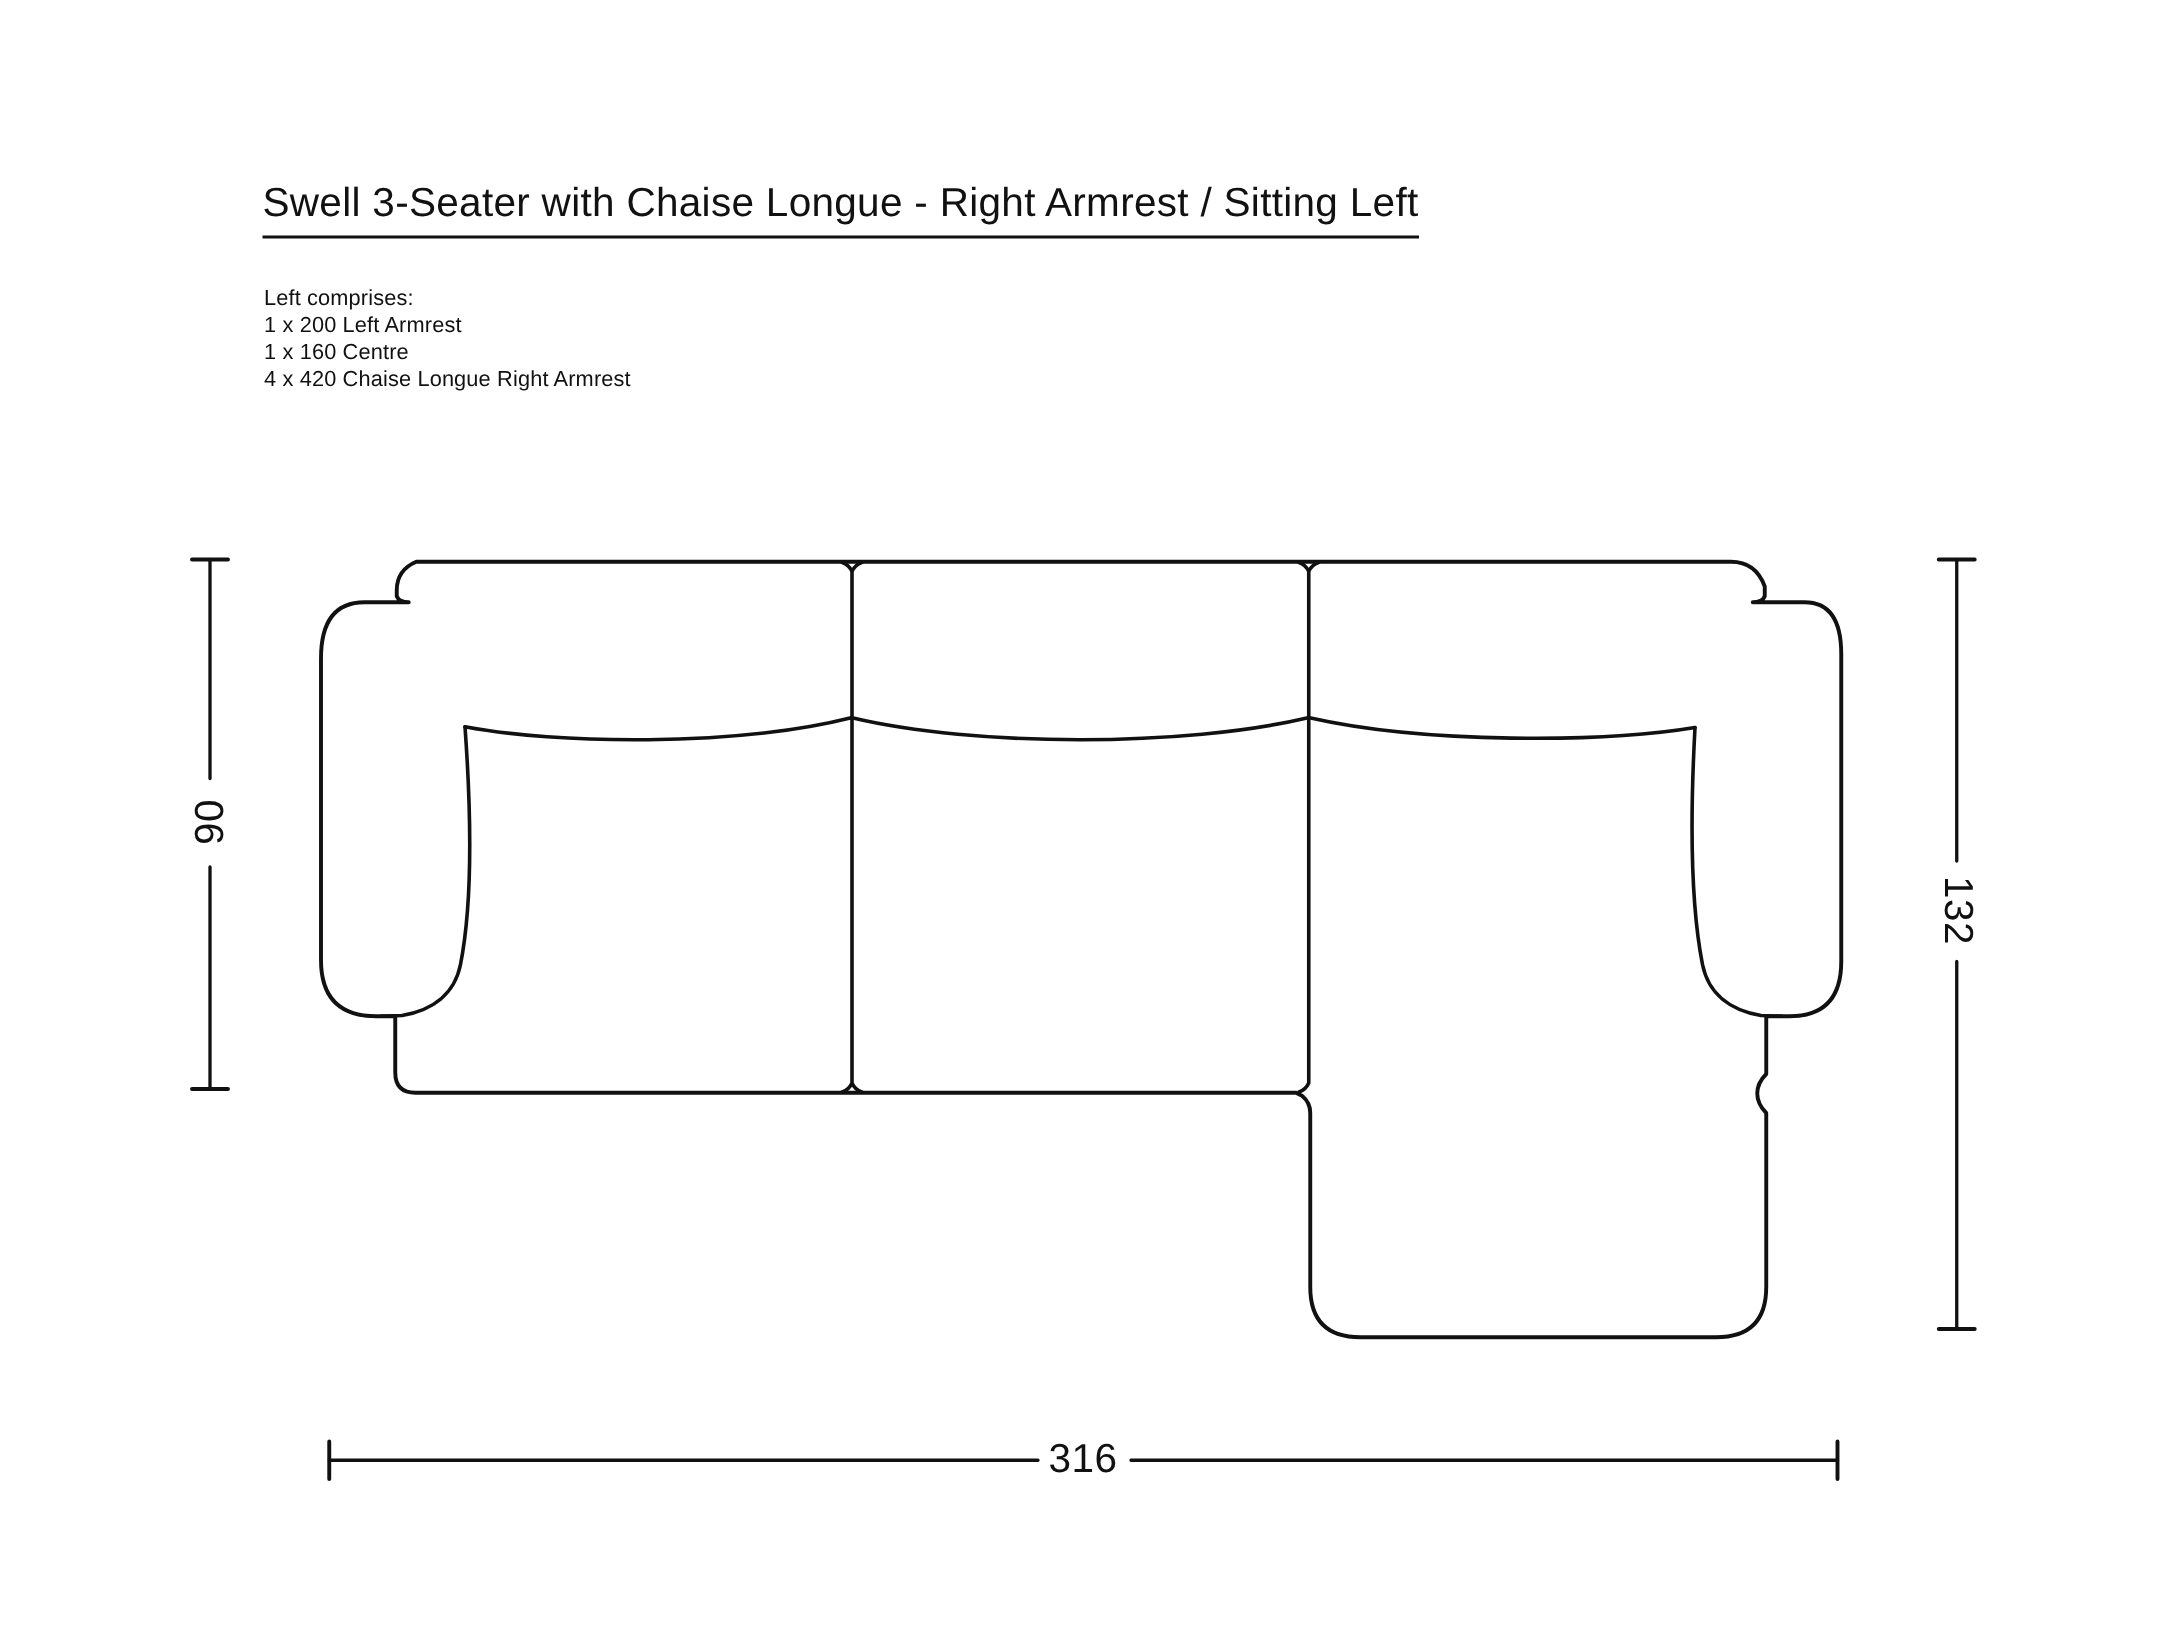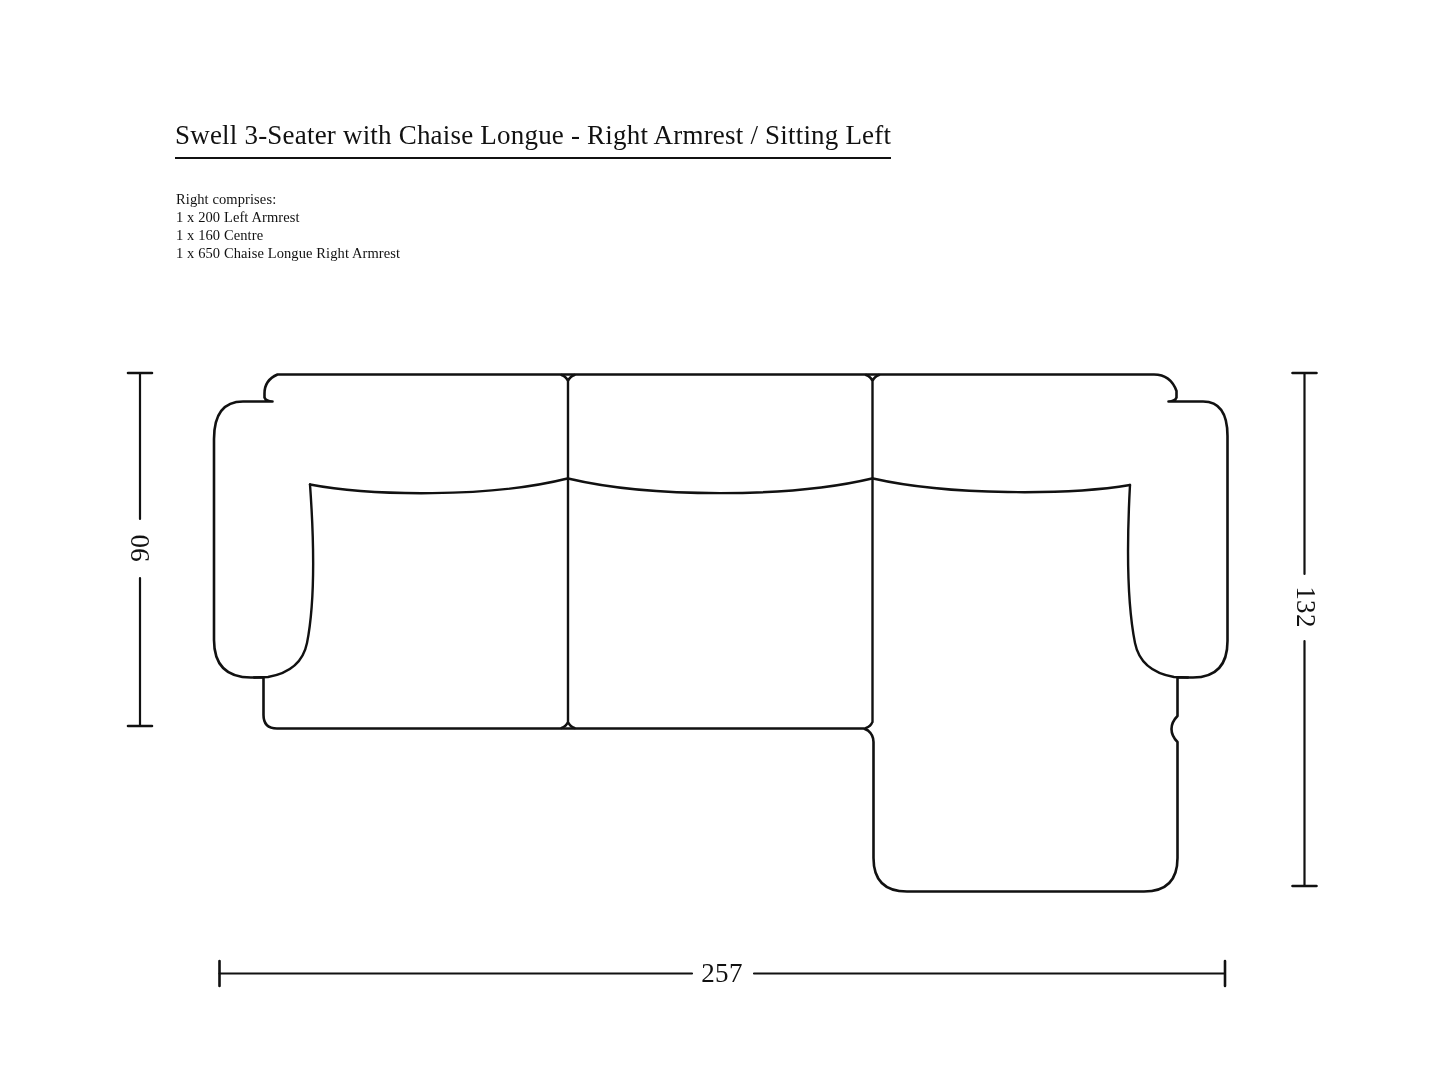--- a/index.html
+++ b/index.html
@@ -8,21 +8,20 @@
     background: #ffffff;
     font-family: "Liberation Sans", sans-serif;
     color: var(--text-color, #111);
   }
   .screen {
     position: relative;
     width: 1445px;
     height: 1087px;
     background: var(--bg-color, #fff);
     overflow: hidden;
-    font-family: Liberation Serif, serif;
   }
   .plan-svg {
     position: absolute;
     left: 0; top: 0;
     width: 1445px;
     height: 1087px;
   }
   .plan-svg path, .plan-svg line {
     fill: none;
     stroke: var(--line-color, #111);
@@ -77,24 +76,24 @@
   }
 </style>
 </head>
 <body>
 
 <div class="screen">
 
   <div class="page-title">Swell 3-Seater with Chaise Longue - Right Armrest / Sitting Left</div>
 
   <div class="comprises">
-    <div>Right comprises:</div>
+    <div>Left comprises:</div>
     <div>1 x 200 Left Armrest</div>
     <div>1 x 160 Centre</div>
-    <div>1 x 650 Chaise Longue Right Armrest</div>
+    <div>4 x 420 Chaise Longue Right Armrest</div>
   </div>
 
   <svg class="plan-svg" viewBox="0 0 1445 1087" xmlns="http://www.w3.org/2000/svg">
 
     <path class="outline" d="
       M 277.5 374.5
       L 1154 374.5
       Q 1170.5 374.5 1176.5 391
       L 1176.5 397.5
       Q 1175 401.5 1168.5 401.5
@@ -154,15 +153,15 @@
     </g>
 
     <g>
       <path class="dim-line" d="M 219.5 973.5 L 692 973.5 M 754 973.5 L 1225 973.5"></path>
       <path class="dim-tick" d="M 219.5 961 L 219.5 986 M 1225 961 L 1225 986"></path>
     </g>
   </svg>
 
   <div class="dim-label v-left">90</div>
   <div class="dim-label v-right">132</div>
-  <div class="dim-label h-bottom">257</div>
+  <div class="dim-label h-bottom">316</div>
 
 </div>
 
 </body></html>

